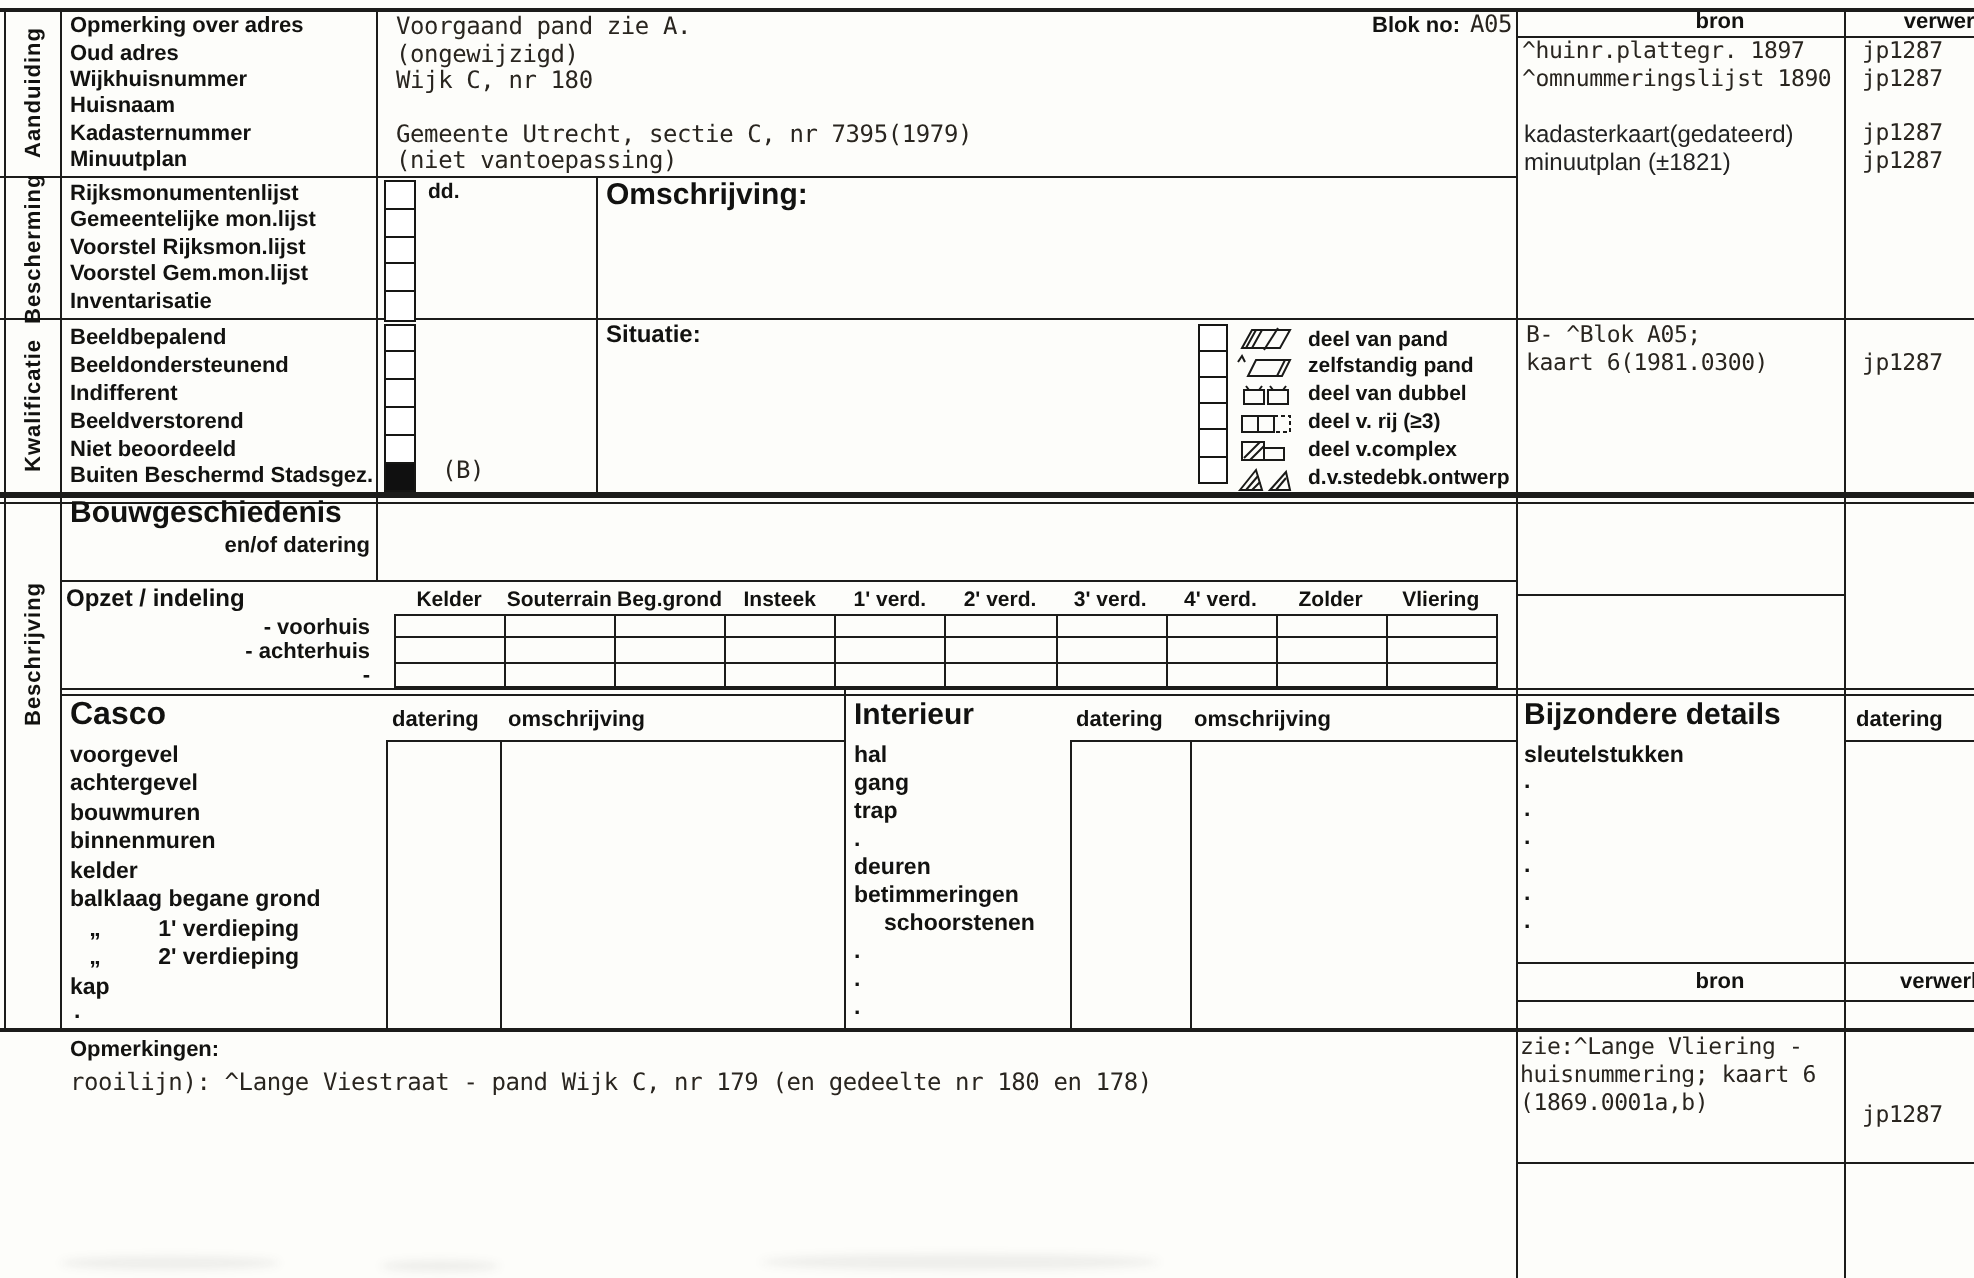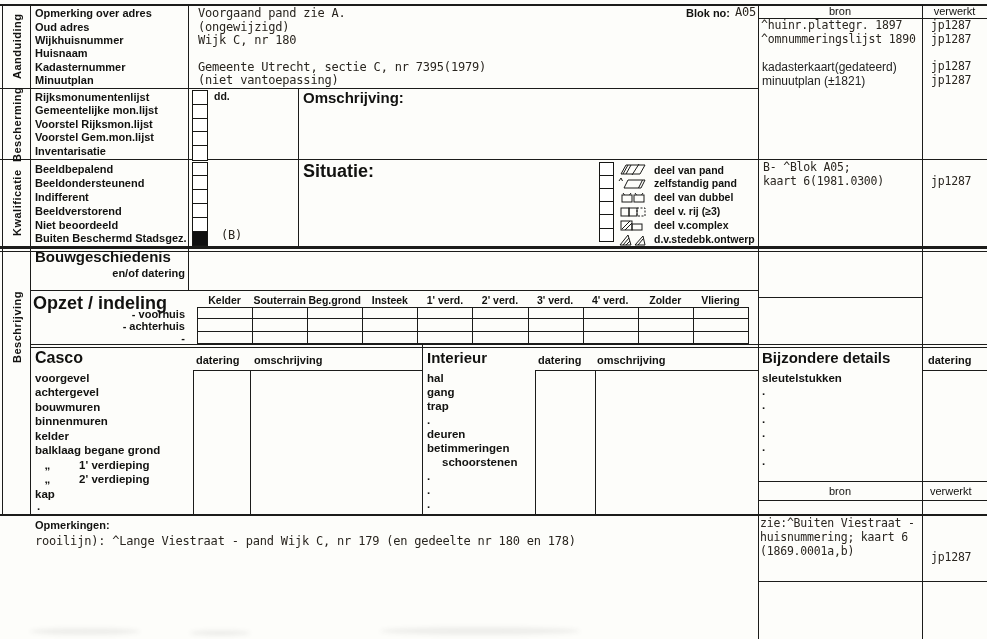--- a/index.html
+++ b/index.html
@@ -3,24 +3,24 @@
 <meta charset="utf-8">
 <style>
   html,body{margin:0;padding:0;background:#e8e8e4;}
   #stage{position:relative;width:987px;height:639px;background:#fdfdfa;overflow:hidden;
          font-family:"Liberation Sans",sans-serif;}
   .hl{position:absolute;background:#1c1c1a;height:1px;}
   .vl{position:absolute;background:#1c1c1a;width:1px;}
   
   .pl{position:absolute;font:700 11px/1.15 "Liberation Sans",sans-serif;color:#121210;white-space:pre;}
   .pl10{font-size:10.5px;}
-  .t14{font-size:18px;}
+  .t14{font-size:12px;}
   .t15{font-size:15px;}
   .t16{font-size:16px;}
-  .reg{font-weight:400;}
+  .reg{font-weight:700;padding-left:20px;}
   
   .tw{position:absolute;font:400 12px/1.2 "DejaVu Sans Mono",monospace;color:#29251f;
       white-space:pre;letter-spacing:-0.2px;}
   .tws{font-size:11.5px;}
   .sv{position:absolute;font:400 12px/1.2 "Liberation Sans",sans-serif;color:#222;white-space:pre;}
   
   .vlabel{position:absolute;left:5px;width:24px;writing-mode:vertical-rl;transform:rotate(180deg);
           display:flex;align-items:center;justify-content:center;
           font:700 11px "Liberation Sans",sans-serif;color:#121210;letter-spacing:.5px;}
   
@@ -311,21 +311,21 @@
   <div class="pl" style="left:762px;top:427px;font-size:11.5px">.</div>
   <div class="pl" style="left:762px;top:441px;font-size:11.5px">.</div>
   <div class="pl" style="left:762px;top:455px;font-size:11.5px">.</div>
 
   <div class="pl reg" style="left:758px;top:485px;width:164px;text-align:center">bron</div>
   <div class="pl reg" style="left:930px;top:485px">verwerkt</div>
 
   <div class="pl" style="left:35px;top:519px">Opmerkingen:</div>
   <div class="tw" style="left:35px;top:533.5px">rooilijn): ^Lange Viestraat - pand Wijk C, nr 179 (en gedeelte nr 180 en 178)</div>
 
-  <div class="tw tws" style="left:760px;top:517px">zie:^Buiten Viestraat -</div>
+  <div class="tw tws" style="left:760px;top:517px">zie:^Lange Vliering -</div>
   <div class="tw tws" style="left:760px;top:531px">huisnummering; kaart 6</div>
   <div class="tw tws" style="left:760px;top:545px">(1869.0001a,b)</div>
   <div class="tw tws" style="left:931px;top:551px">jp1287</div>
 
   <div class="smudge" style="left:30px;top:628px;width:110px;height:7px"></div>
   <div class="smudge" style="left:190px;top:630px;width:60px;height:6px"></div>
   <div class="smudge" style="left:380px;top:627px;width:200px;height:8px"></div>
 
 </div>
 

